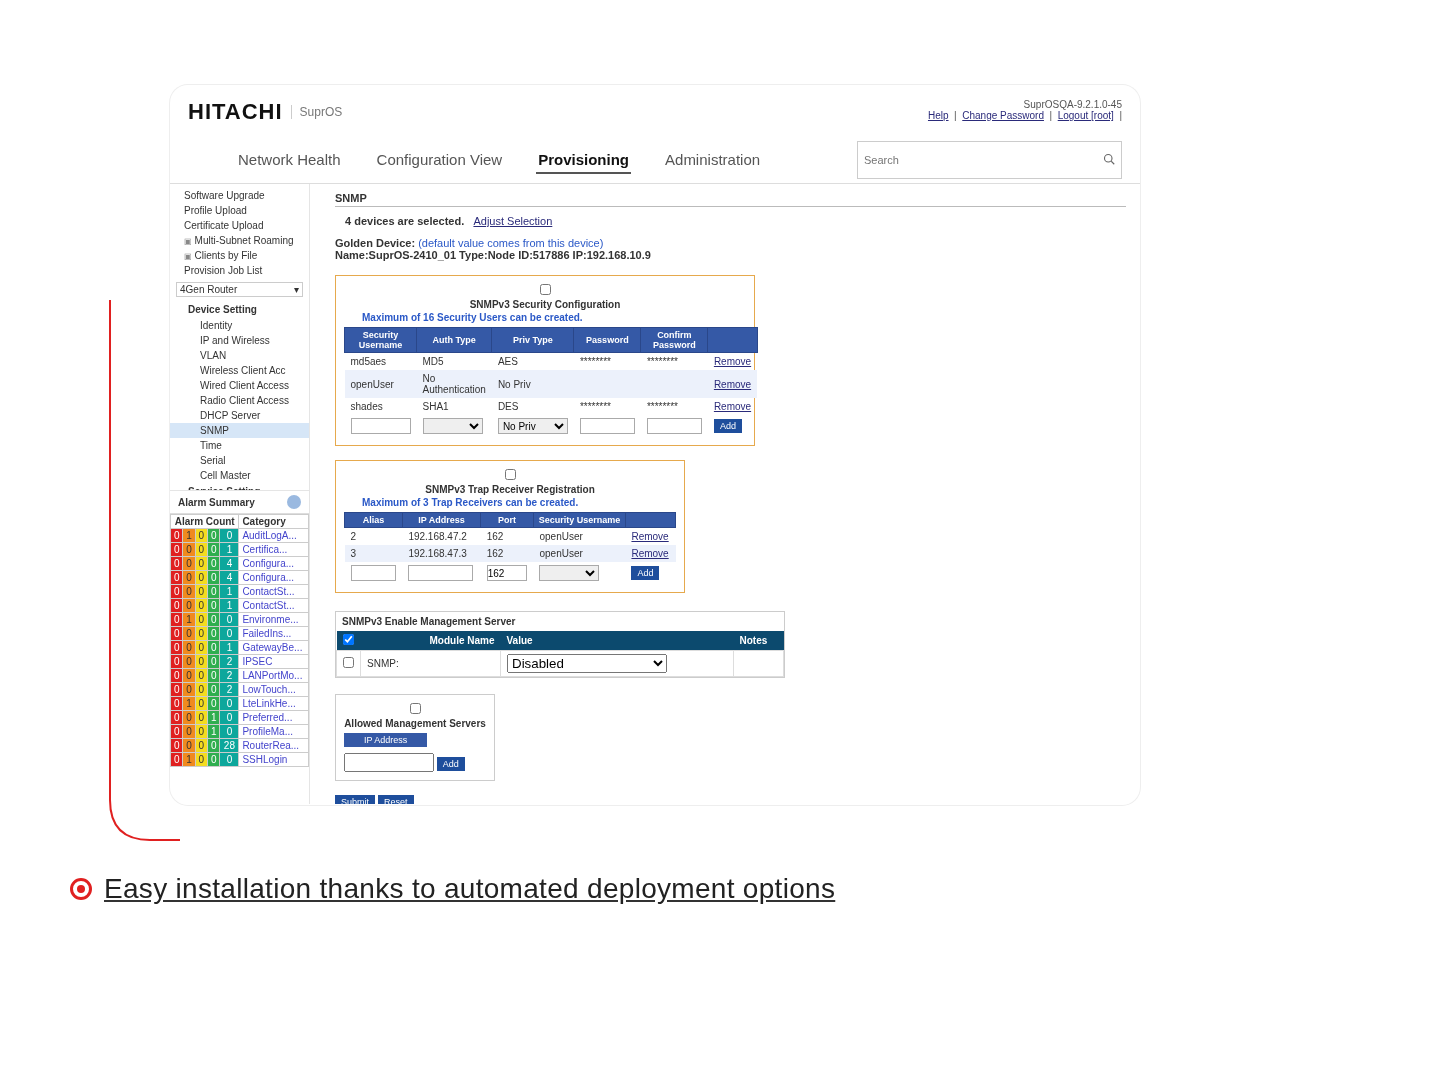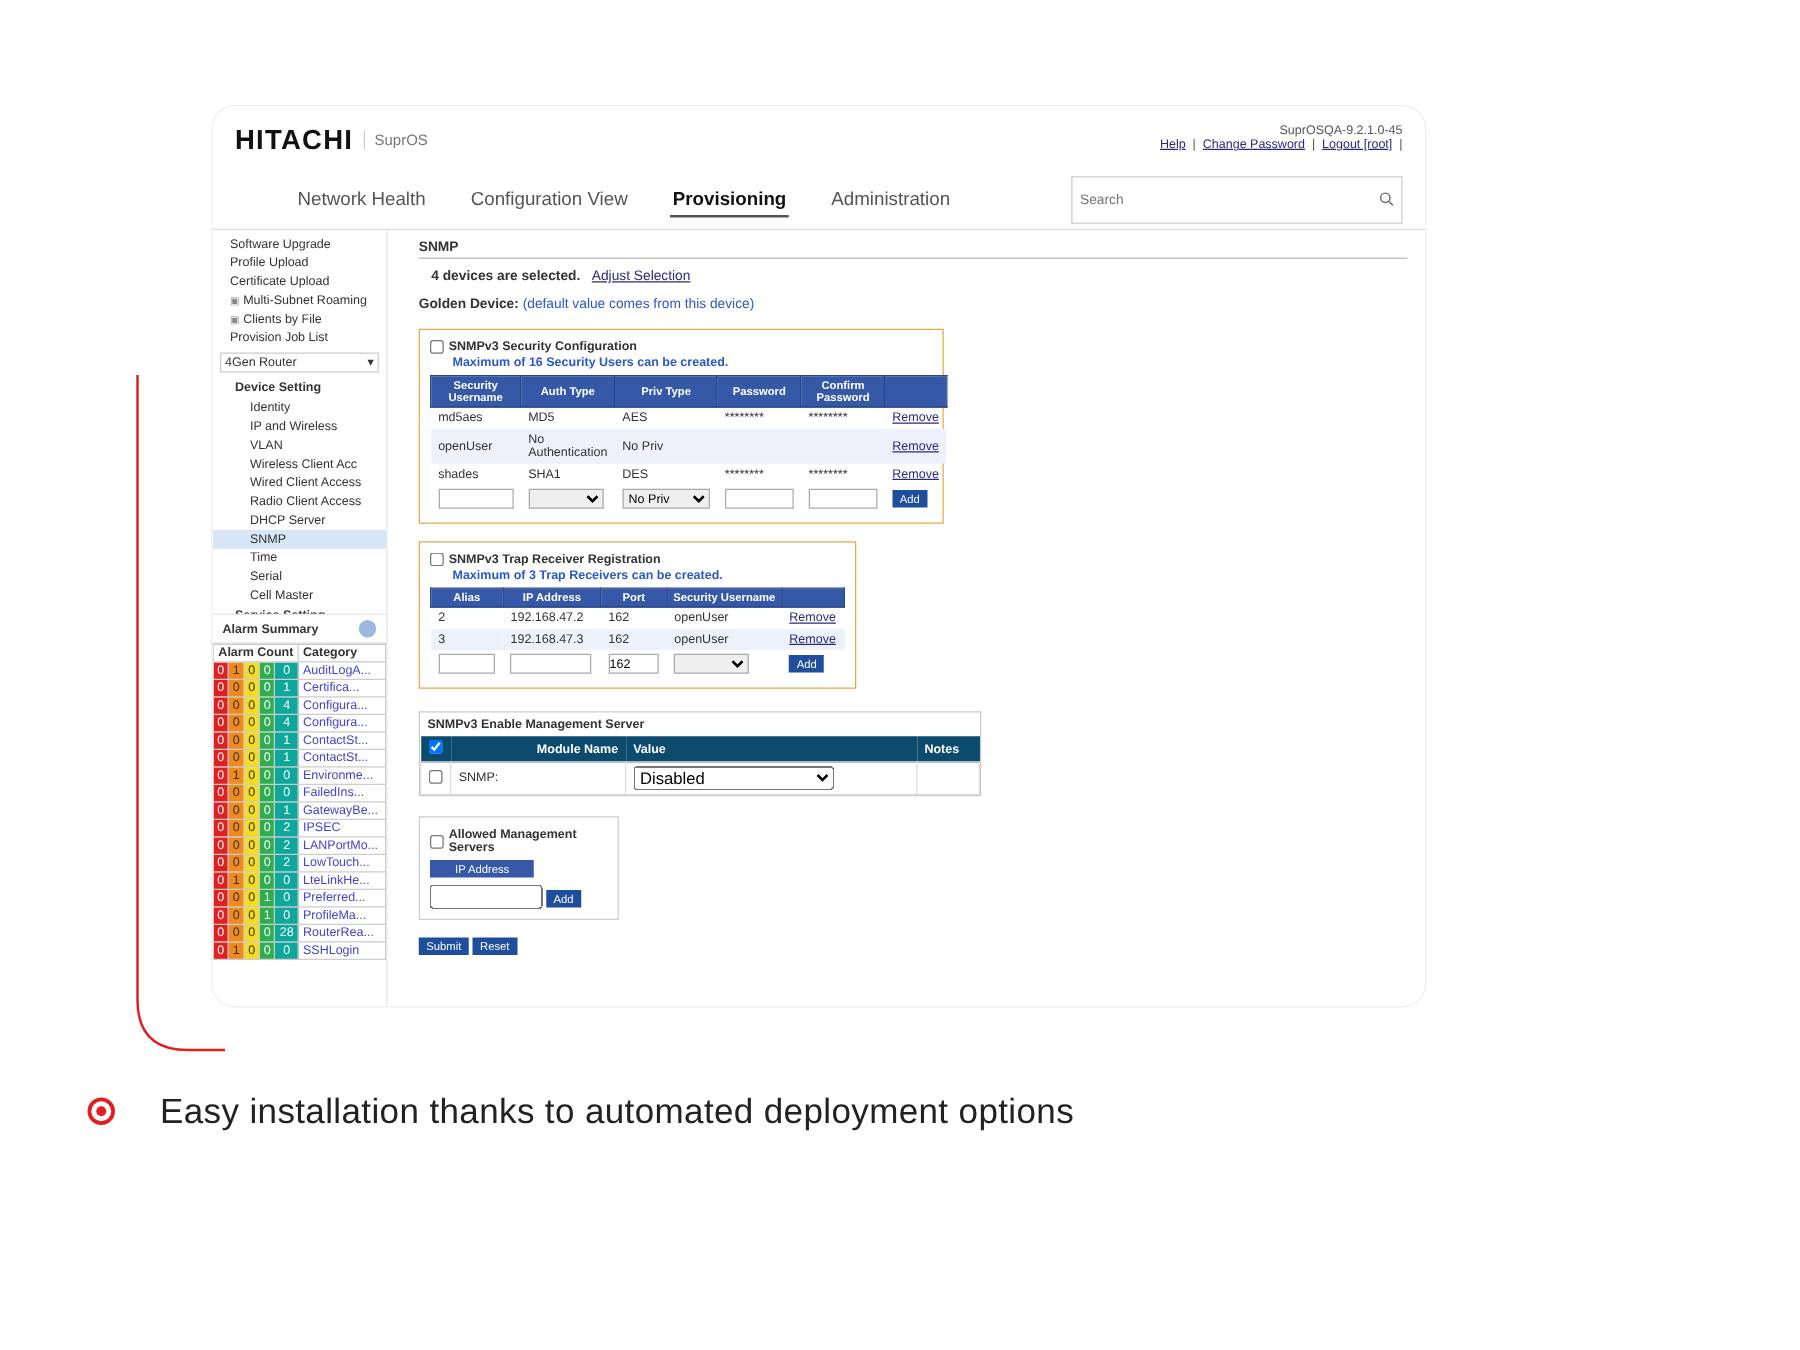--- a/index.html
+++ b/index.html
@@ -35,38 +35,38 @@
   .bg-orange { background:#f08a1f;}
   .bg-yellow { background:#f4dc1f;}
   .bg-green { background:#2fae4f; color:#fff;}
   .bg-teal { background:#0da79c; color:#fff;}
   .main { flex:1; padding: 8px 14px; overflow:hidden;}
   .sec-title { font-weight:bold; font-size:11px; border-bottom:1px solid #bbb; padding-bottom:2px; margin-bottom:8px;}
   .bold { font-weight:bold;}
   .link { color:#2a2a7a; text-decoration: underline; cursor:pointer;}
   .golden .default { color:#2a58c7; }
   .fieldset-box { border:1px solid #e6a94d; padding:8px; margin-top:14px; width:420px;}
-  .legend-row { display:flex; align-items:center; gap:4px; font-size:10px; font-weight:bold;}
+  .legend-row { display:flex; align-items:center; gap:4px; font-size:10px; font-weight:bold;flex-direction:column;}
   .note { color:#2a58c7; font-size:10px; font-weight:bold; margin:2px 0 4px 18px;}
   .tbl { border-collapse:collapse; font-size:10px;}
   .tbl th { background:#3559a6; color:#fff; font-weight:bold; padding:2px 4px; border:1px solid #2a478a; font-size:9px;}
   .tbl td { padding:3px 6px; }
   .tbl tr.alt { background:#ecf1fb;}
   .tbl input[type=text], .tbl input[type=password], .tbl select { font-size:10px; height:16px; border:1px solid #aaa;}
   .btn-sm { background:#1e4e9c; color:#fff; border:none; font-size:9px; padding:2px 6px; cursor:pointer;}
   .mgmt-box { border:1px solid #ccc; margin-top:18px; width:450px; font-size:10px;}
   .mgmt-box .mhdr { font-weight:bold; padding:4px 6px;}
   .mgmt-box table { border-collapse:collapse; width:100%;}
   .mgmt-box th { background:#0c4a6e; color:#fff; font-size:10px; padding:3px 6px; text-align:left;}
   .mgmt-box td { border:1px solid #ddd; padding:3px 6px;}
   .allowed-box { border:1px solid #ccc; margin-top:16px; width:160px; padding:8px; font-size:10px;}
   .allowed-box .ip-hdr { display:inline-block; background:#3559a6; color:#fff; padding:2px 20px; font-size:9px; margin:4px 0 6px;}
   .action-btns { margin-top:14px;}
   .connector { position:absolute; left:70px; top:300px; width:110px; height:560px; pointer-events:none;}
-  .bullet-line { position:absolute; left:70px; bottom:175px; display:flex; align-items:center; gap:36px;}
+  .bullet-line { position:absolute; left:70px; bottom:175px; display:flex; align-items:center; gap:12px;text-decoration:underline;}
   .bullet-ring { width:22px; height:22px; border-radius:50%; border:3px solid #e02020; display:flex; align-items:center; justify-content:center;}
   .bullet-dot { width:8px; height:8px; border-radius:50%; background:#e02020;}
   .caption { font-size: 28px; color:#222; letter-spacing:0.3px;}
   input[type=checkbox]{ width:11px; height:11px;}
   .refresh-dot { width:14px;height:14px;border-radius:50%;background:#9ab9e0;display:inline-block;}
 </style>
 </head>
 <body>
 
 <div class="outer-frame">
@@ -291,20 +291,21 @@
 
     <div class="main">
       <div class="sec-title">SNMP</div>
       <div style="margin:6px 10px">
         <span class="bold">4 devices are selected.</span>
         &nbsp;&nbsp;<a class="link">Adjust Selection</a>
       </div>
       <div class="golden" style="margin-top:10px">
         <span class="bold">Golden Device:</span>
         <span class="default">(default value comes from this device)</span>
+        <div class="bold">Name:SuprOS-2410_01  Type:Node  ID:517886  IP:192.168.10.9</div>
       </div>
 
       <div class="fieldset-box">
         <div class="legend-row">
           <input type="checkbox" style="">
           <span>SNMPv3 Security Configuration</span>
         </div>
         <div class="note">Maximum of 16 Security Users can be created.</div>
         <table class="tbl" style="width:100%">
           <thead>

